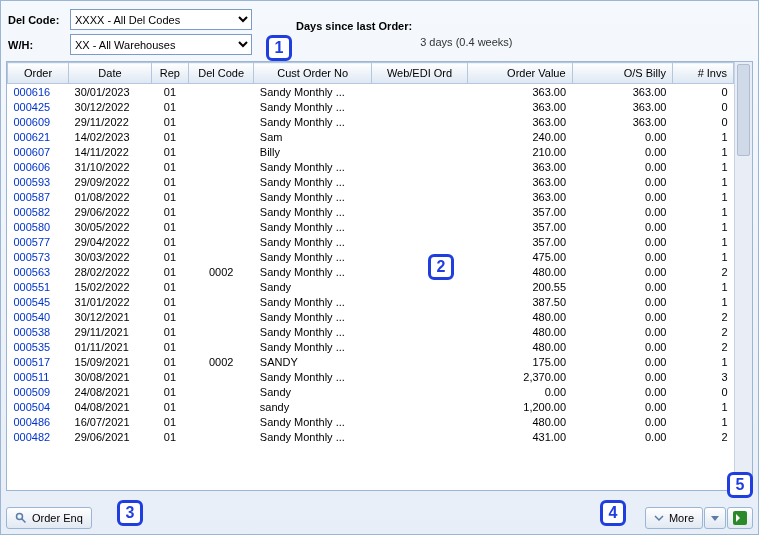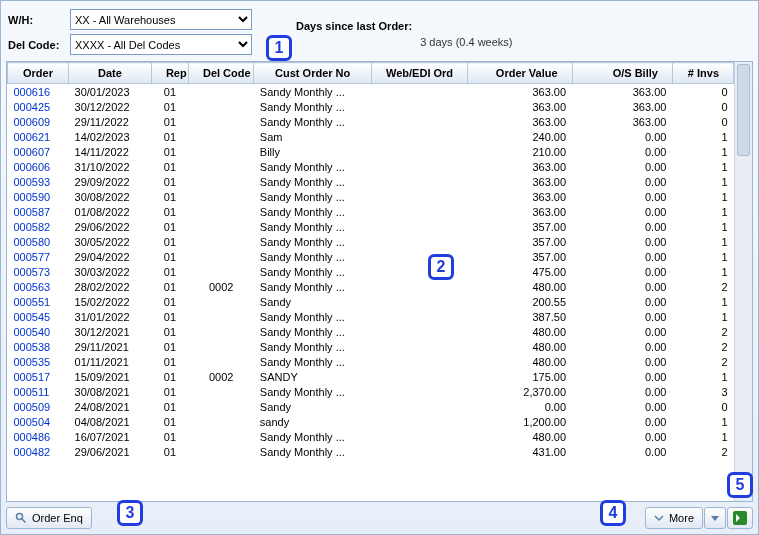--- a/index.html
+++ b/index.html
@@ -66,22 +66,22 @@
     overflow: hidden;
   }
   table.data {
     border-collapse: collapse;
     width: 100%;
     table-layout: fixed;
   }
   table.data th {
     background: linear-gradient(to bottom, #fefefe, #dde7f3);
     border: 1px solid #b5c7dd;
-    font-weight: bold;
-    padding: 4px 14px;
+    font-weight: normal;
+    padding: 4px 6px;
     color: #000;
     white-space: nowrap;
     overflow: hidden;
     margin-top: 12px;
   }
   table.data td {
     padding: 1.5px 6px;
     border: none;
     white-space: nowrap;
     overflow: hidden;
@@ -102,21 +102,21 @@
     top: 2px; height: 90px;
     background: #cfd9e8;
     border: 1px solid #aebdd2;
     border-radius: 2px;
   }
 
   .footer {
     display: flex;
     align-items: center;
     justify-content: space-between;
-    padding-top: 5px;
+    padding-top: 16px;
     gap: 6px;
   }
   .btn {
     display: inline-flex;
     align-items: center;
     gap: 5px;
     background: linear-gradient(to bottom, #fefefe, #e2e9f3);
     border: 1px solid #9bb6d4;
     border-radius: 3px;
     padding: 3px 8px;
@@ -173,29 +173,29 @@
 <div class="window">
 
   <div class="ann" style="left:265px; top:34px;">1</div>
   <div class="ann" style="left:427px; top:253px;">2</div>
   <div class="ann" style="left:116px; top:499px;">3</div>
   <div class="ann" style="left:599px; top:499px;">4</div>
   <div class="ann" style="left:726px; top:471px;">5</div>
 
   <div class="filters">
     <div class="filter-row">
+      <span class="filter-label">Del Code:</span>
+      <select class="filter-select">
+        <option>XXXX - All Del Codes</option>
+      </select>
+    </div>
+    <div class="filter-row">
       <span class="filter-label">W/H:</span>
       <select class="filter-select">
         <option>XX - All Warehouses</option>
-      </select>
-    </div>
-    <div class="filter-row">
-      <span class="filter-label">Del Code:</span>
-      <select class="filter-select">
-        <option>XXXX - All Del Codes</option>
       </select>
     </div>
     <div class="days-since">
       <span class="days-since-label">Days since last Order:</span>
       <span class="days-since-value">3 days (0.4 weeks)</span>
     </div>
   </div>
 
   <div class="table-wrap">
     <div class="table-scroll">
@@ -296,31 +296,20 @@
               <td>29/09/2022</td>
               <td class="center">01</td>
               <td class="center"></td>
               <td>Sandy Monthly ...</td>
               <td></td>
               <td class="right">363.00</td>
               <td class="right">0.00</td>
               <td class="right">1</td>
             </tr>
             <tr>
-              <td class="link">000590</td>
-              <td>30/08/2022</td>
-              <td class="center">01</td>
-              <td class="center"></td>
-              <td>Sandy Monthly ...</td>
-              <td></td>
-              <td class="right">363.00</td>
-              <td class="right">0.00</td>
-              <td class="right">1</td>
-            </tr>
-            <tr>
               <td class="link">000587</td>
               <td>01/08/2022</td>
               <td class="center">01</td>
               <td class="center"></td>
               <td>Sandy Monthly ...</td>
               <td></td>
               <td class="right">363.00</td>
               <td class="right">0.00</td>
               <td class="right">1</td>
             </tr>

